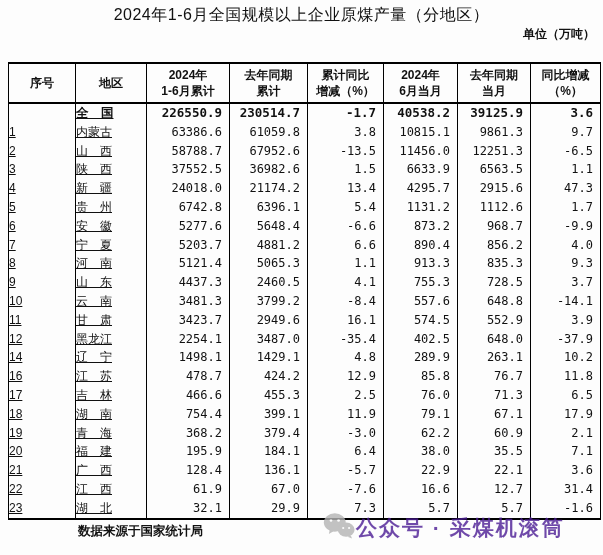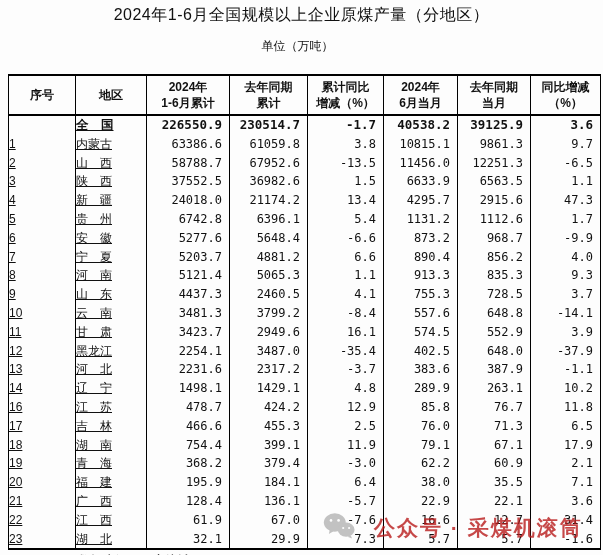--- a/index.html
+++ b/index.html
@@ -6,22 +6,22 @@
   body{
     width:603px;height:555px;overflow:hidden;position:relative;
     background:#fdfdfd;color:#111;
     font-family:"Liberation Sans","DejaVu Sans",sans-serif;
   }
   .title{
     text-align:center;font-weight:normal;font-size:16px;
     padding-top:5px;letter-spacing:.5px;line-height:20px;
   }
   .unit{
-    text-align:center;font-weight:normal;font-size:12px;
-    margin:14px 8px 2px 0;line-height:15px;
+    text-align:right;font-weight:bold;font-size:12px;
+    margin:2px 8px 2px 0;line-height:15px;
   }
   table{
     border-collapse:collapse;table-layout:fixed;
     margin-left:8px;width:592px;
     border-top:2px solid #000;border-bottom:2px solid #000;
     border-left:1px solid #000;border-right:1px solid #000;margin-top:20px;
   }
   col.c1{width:67px}col.c2{width:71px}col.c3{width:83px}col.c4{width:78px}
   col.c5{width:76px}col.c6{width:74px}col.c7{width:73px}col.c8{width:70px}
   th{
@@ -40,22 +40,22 @@
     text-align:right;padding-right:7px;
     font-family:"DejaVu Sans Mono","Liberation Mono",monospace;
     font-size:12px;
   }
   tr.total td{font-weight:bold;font-size:12.5px;}
   .source{
     font-weight:bold;font-size:12.5px;margin:4px 0 0 78px;line-height:15px;
   }
   .watermark{
     position:absolute;left:323px;top:512px;
-    display:flex;align-items:center;gap:19px;
-    color:#b91c1c;opacity:.8;font-size:21px;font-weight:bold;
+    display:flex;align-items:center;gap:1px;
+    color:#4c1d95;opacity:.8;font-size:21px;font-weight:bold;
     letter-spacing:2px;pointer-events:none;white-space:nowrap;
   }
   .watermark svg{flex:0 0 auto;}
 </style>
 </head>
 <body>
 
 <div class="title">2024年1-6月全国规模以上企业原煤产量（分地区）</div>
 <div class="unit">单位（万吨）</div>
 
@@ -213,30 +213,20 @@
         <td class="c">12</td>
         <td class="c">黑龙江</td>
         <td class="num">2254.1</td>
         <td class="num">3487.0</td>
         <td class="num">-35.4</td>
         <td class="num">402.5</td>
         <td class="num">648.0</td>
         <td class="num">-37.9</td>
       </tr>
       <tr>
-        <td class="c">13</td>
-        <td class="c">河　北</td>
-        <td class="num">2231.6</td>
-        <td class="num">2317.2</td>
-        <td class="num">-3.7</td>
-        <td class="num">383.6</td>
-        <td class="num">387.9</td>
-        <td class="num">-1.1</td>
-      </tr>
-      <tr>
         <td class="c">14</td>
         <td class="c">辽　宁</td>
         <td class="num">1498.1</td>
         <td class="num">1429.1</td>
         <td class="num">4.8</td>
         <td class="num">289.9</td>
         <td class="num">263.1</td>
         <td class="num">10.2</td>
       </tr>
       <tr>

